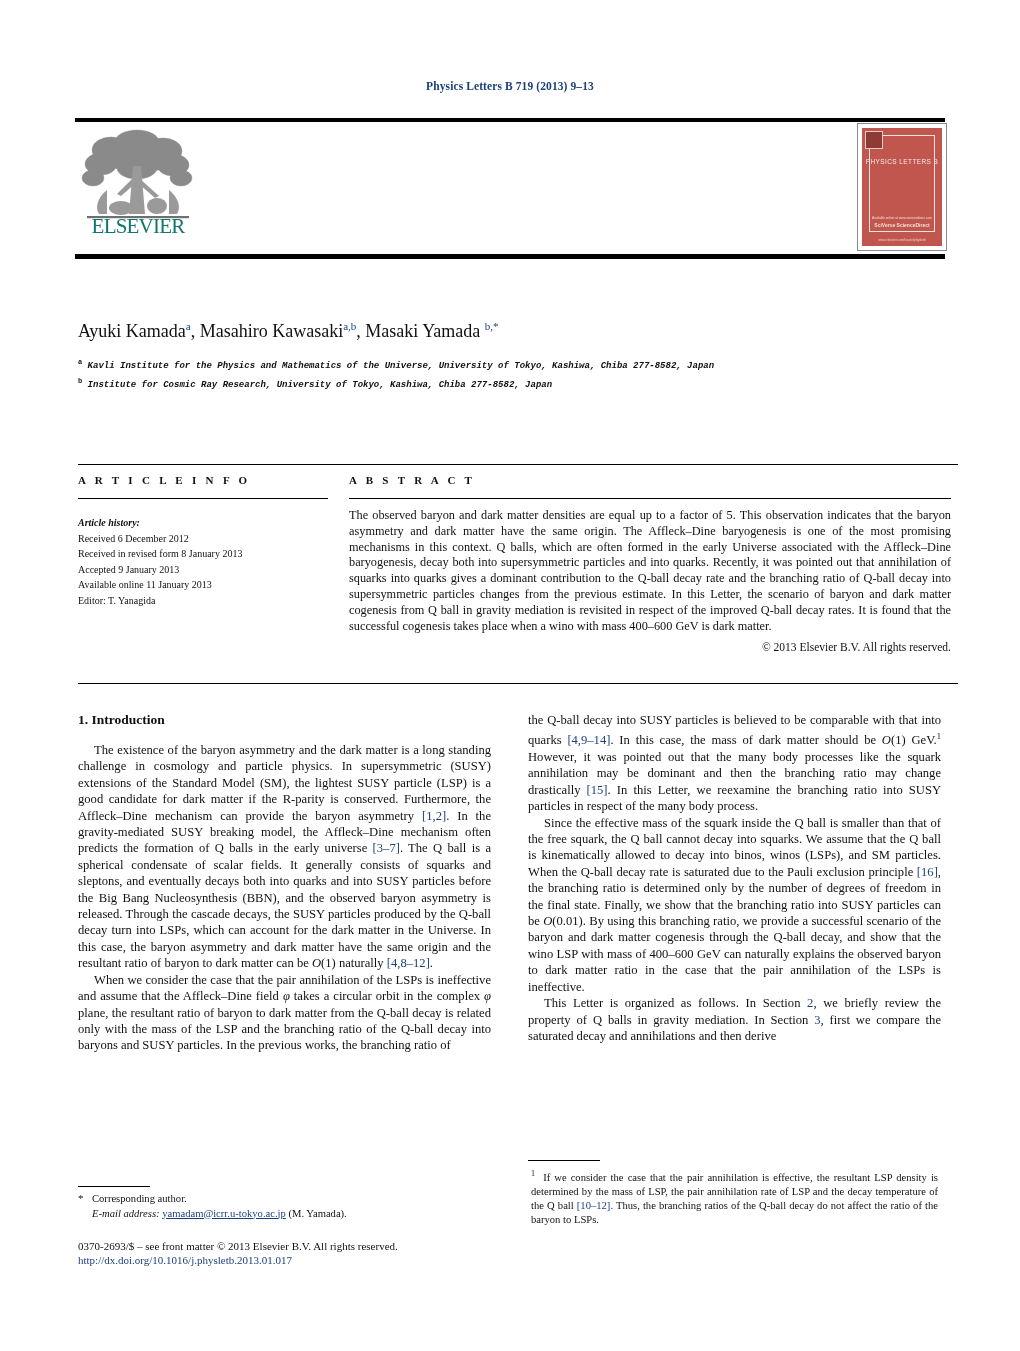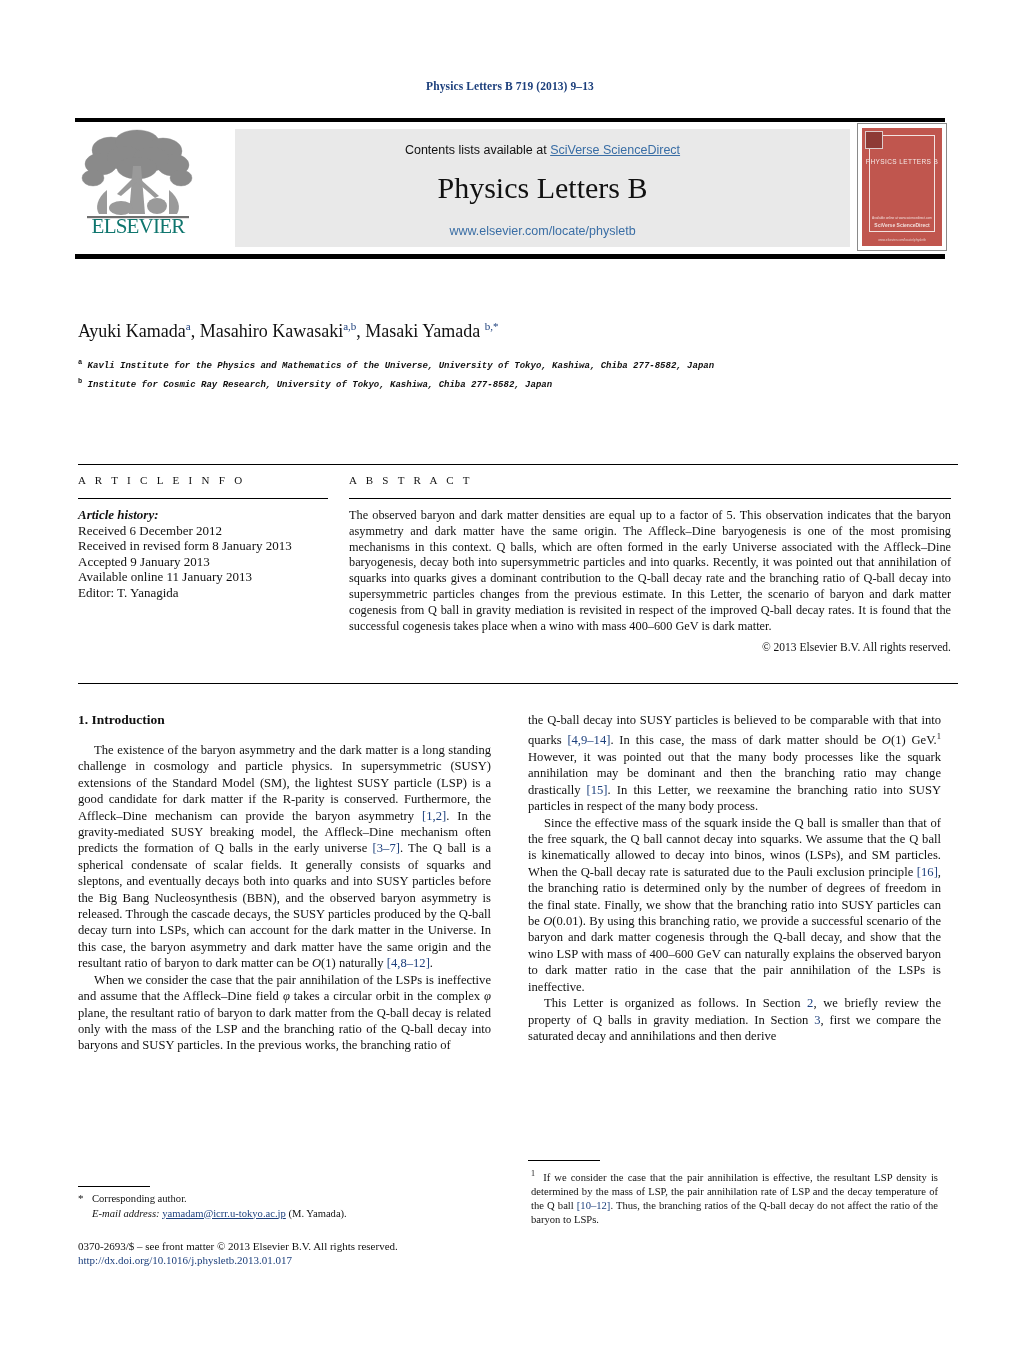--- a/index.html
+++ b/index.html
@@ -246,34 +246,34 @@
     left: 0; top: 6px;
     width: 250px;
   }
   .col-abs {
     position: absolute;
     left: 271px; top: 6px;
     width: 602px;
   }
   .sec-head {
     font-family: "Liberation Serif", serif;
-    font-weight: normal;
+    font-weight: bold;
     font-size: 11px;
     letter-spacing: 3.3px;
     color: #111;
   }
   .hr-thin {
     height: 1px;
     background: #000;
     margin-top: 12px;
   }
   .hist {
-    margin-top: 8px;
-    font-family: "Liberation Serif", serif;
-    font-size: 13px;
+    margin-top: 16px;
+    font-family: "Liberation Serif", serif;
+    font-size: 10px;
     line-height: 15.5px;
     color: #111;
   }
   .hist .ital {
     font-style: italic;
     font-weight: bold;
   }
   .abs-text {
     margin-top: 9px;
     font-family: "Liberation Serif", serif;
@@ -430,27 +430,20 @@
           <path d="M30 62 C20 70 18 80 22 86 L30 86 Z"></path>
           <path d="M92 62 C102 70 104 80 100 86 L92 86 Z"></path>
           <ellipse cx="44" cy="80" rx="12" ry="7"></ellipse>
           <ellipse cx="80" cy="78" rx="10" ry="8"></ellipse>
         </g>
         <rect x="10" y="88" width="102" height="2.2" fill="#6f6f6f"></rect>
       </svg>
     </div>
     <div class="elsevier-word">ELSEVIER</div>
 
-    <div class="contents-band">
-      <div class="contents-line">
-        <span>Contents lists available at </span><a class="sd-link" href="#">SciVerse ScienceDirect</a>
-      </div>
-      <div class="journal-title">Physics Letters B</div>
-      <div class="journal-url">www.elsevier.com/locate/physletb</div>
-    </div>
 
     <div class="cover-thumb">
       <div class="cover-inner">
         <div class="cover-frame"></div>
         <div class="cover-badge"></div>
         <div class="cover-title">PHYSICS LETTERS B</div>
         <div class="cover-foot1">Available online at www.sciencedirect.com</div>
         <div class="cover-foot2">SciVerse ScienceDirect</div>
         <div class="cover-foot3">www.elsevier.com/locate/physletb</div>
       </div>

